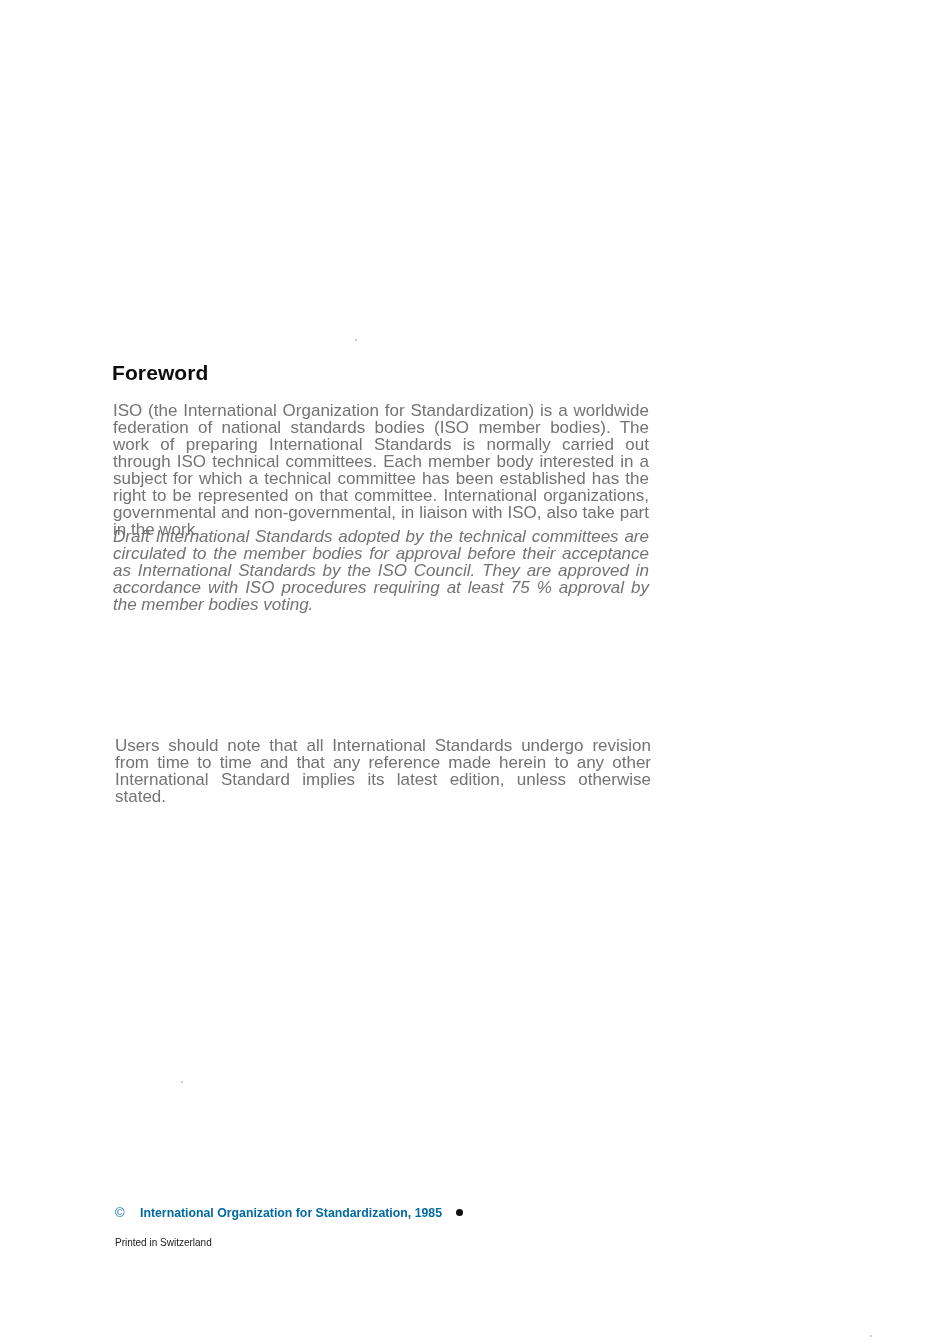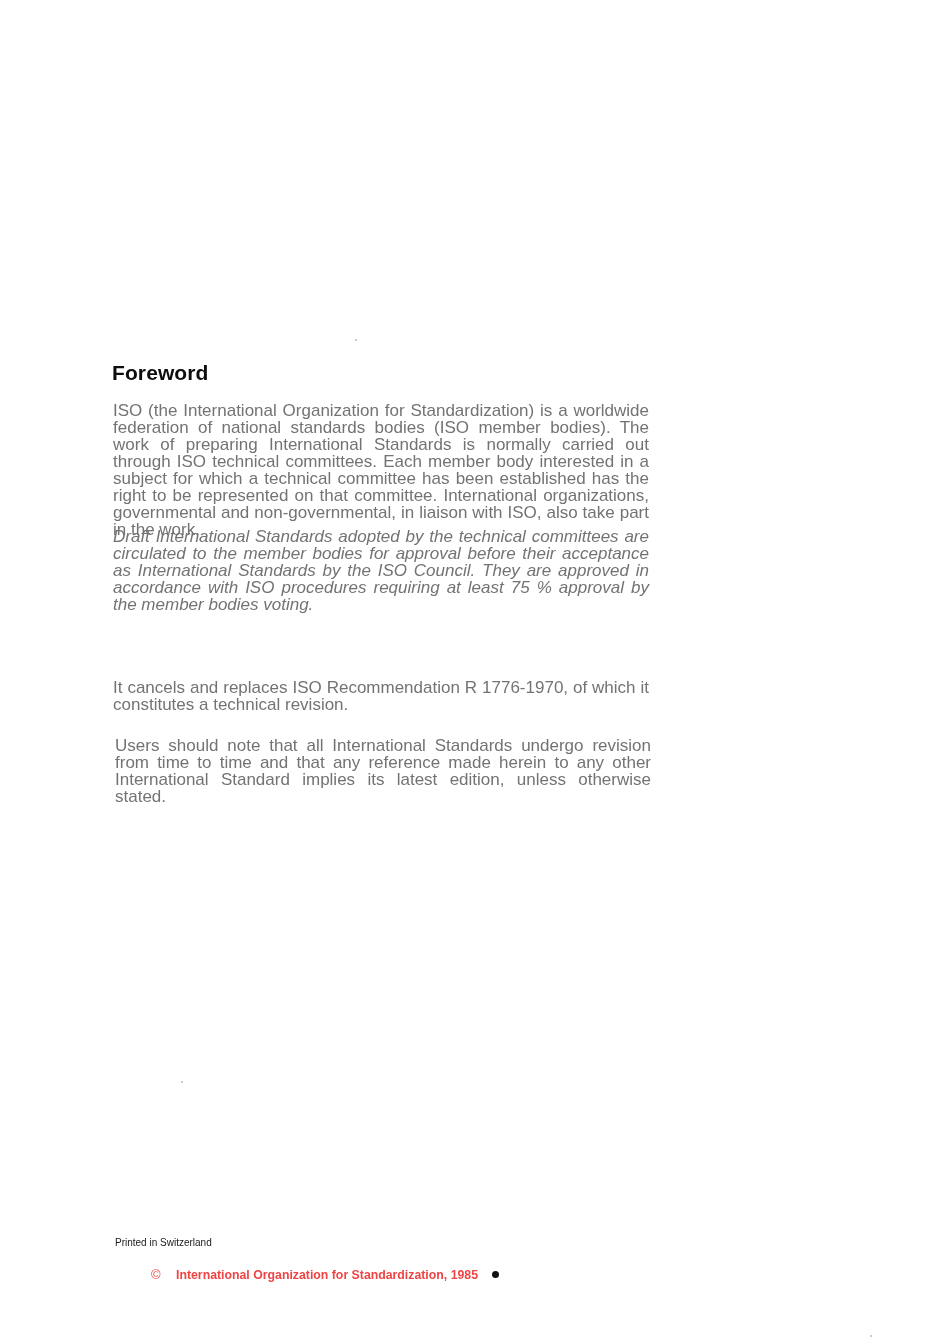--- a/index.html
+++ b/index.html
@@ -44,25 +44,24 @@
     }
     .p1 { top: 402px; }
     .p2 { top: 528px; font-style: italic; }
     .p3 { top: 620px; }
     .p4 { top: 679px; }
     .p5 { top: 737px; left: 115px; }
     .italic { font-style: italic; }
     .footer-line {
       position: absolute;
       left: 115px;
-      top: 1267px;
+      top: 1205px;
       font-size: 12.3px;
-      color: #ef4444;
+      color: #0369a1;
       white-space: nowrap;
-      margin-left: 36px;
     }
     .copyright-icon {
       display: inline-block;
       width: 13px;
       font-weight: normal;
       margin-right: 12px;
       font-size: 13px;
     }
     .footer-org {
       font-weight: bold;
@@ -98,21 +97,20 @@
 
 <div class="page">
 
   <h1 class="heading">Foreword</h1>
 
   <p class="para p1">ISO (the International Organization for Standardization) is a worldwide federation of national standards bodies (ISO member bodies). The work of preparing International Standards is normally carried out through ISO technical committees. Each member body interested in a subject for which a technical committee has been established has the right to be represented on that committee. International organizations, governmental and non-governmental, in liaison with ISO, also take part in the work.</p>
 
   <p class="para p2">Draft International Standards adopted by the technical committees are circulated to the member bodies for approval before their acceptance as International Standards by the ISO Council. They are approved in accordance with ISO procedures requiring at least 75 % approval by the member bodies voting.</p>
 
 
-  <p class="para p4">It cancels and replaces ISO Recommendation R 1776-1970, of which it constitutes a technical revision.</p>
 
   <p class="para p5">Users should note that all International Standards undergo revision from time to time and that any reference made herein to any other International Standard implies its latest edition, unless otherwise stated.</p>
 
   <div class="footer-line">
     <span class="copyright-icon">©</span><span class="footer-org">International Organization for Standardization, 1985</span><span class="bullet-icon"></span>
   </div>
 
   <div class="printed">Printed in Switzerland</div>
 
   <span class="speck" style="left:355px;top:339px;"></span>

